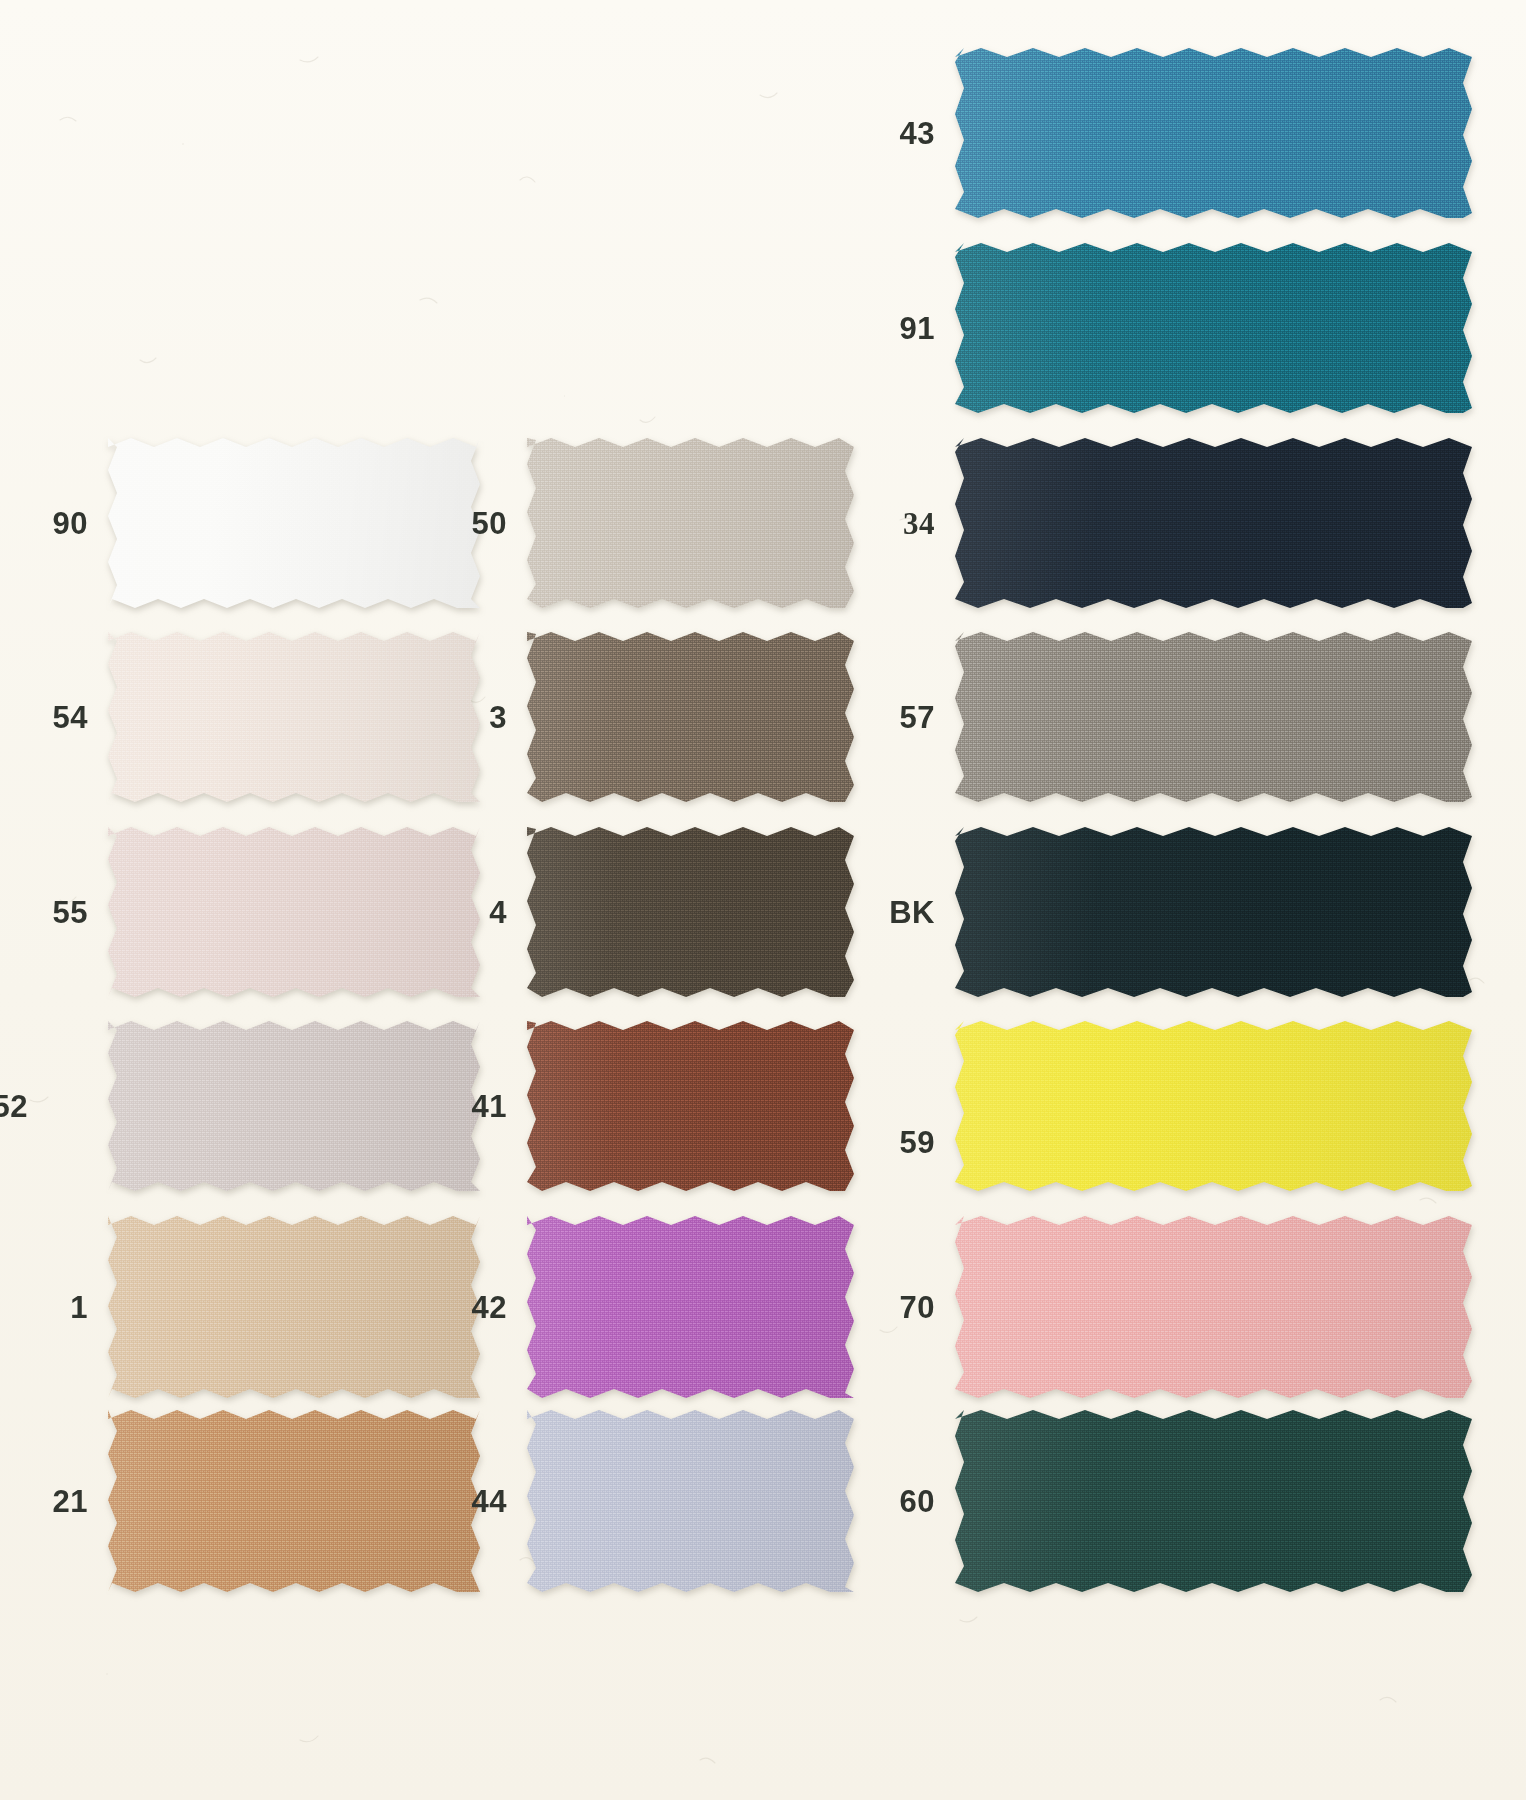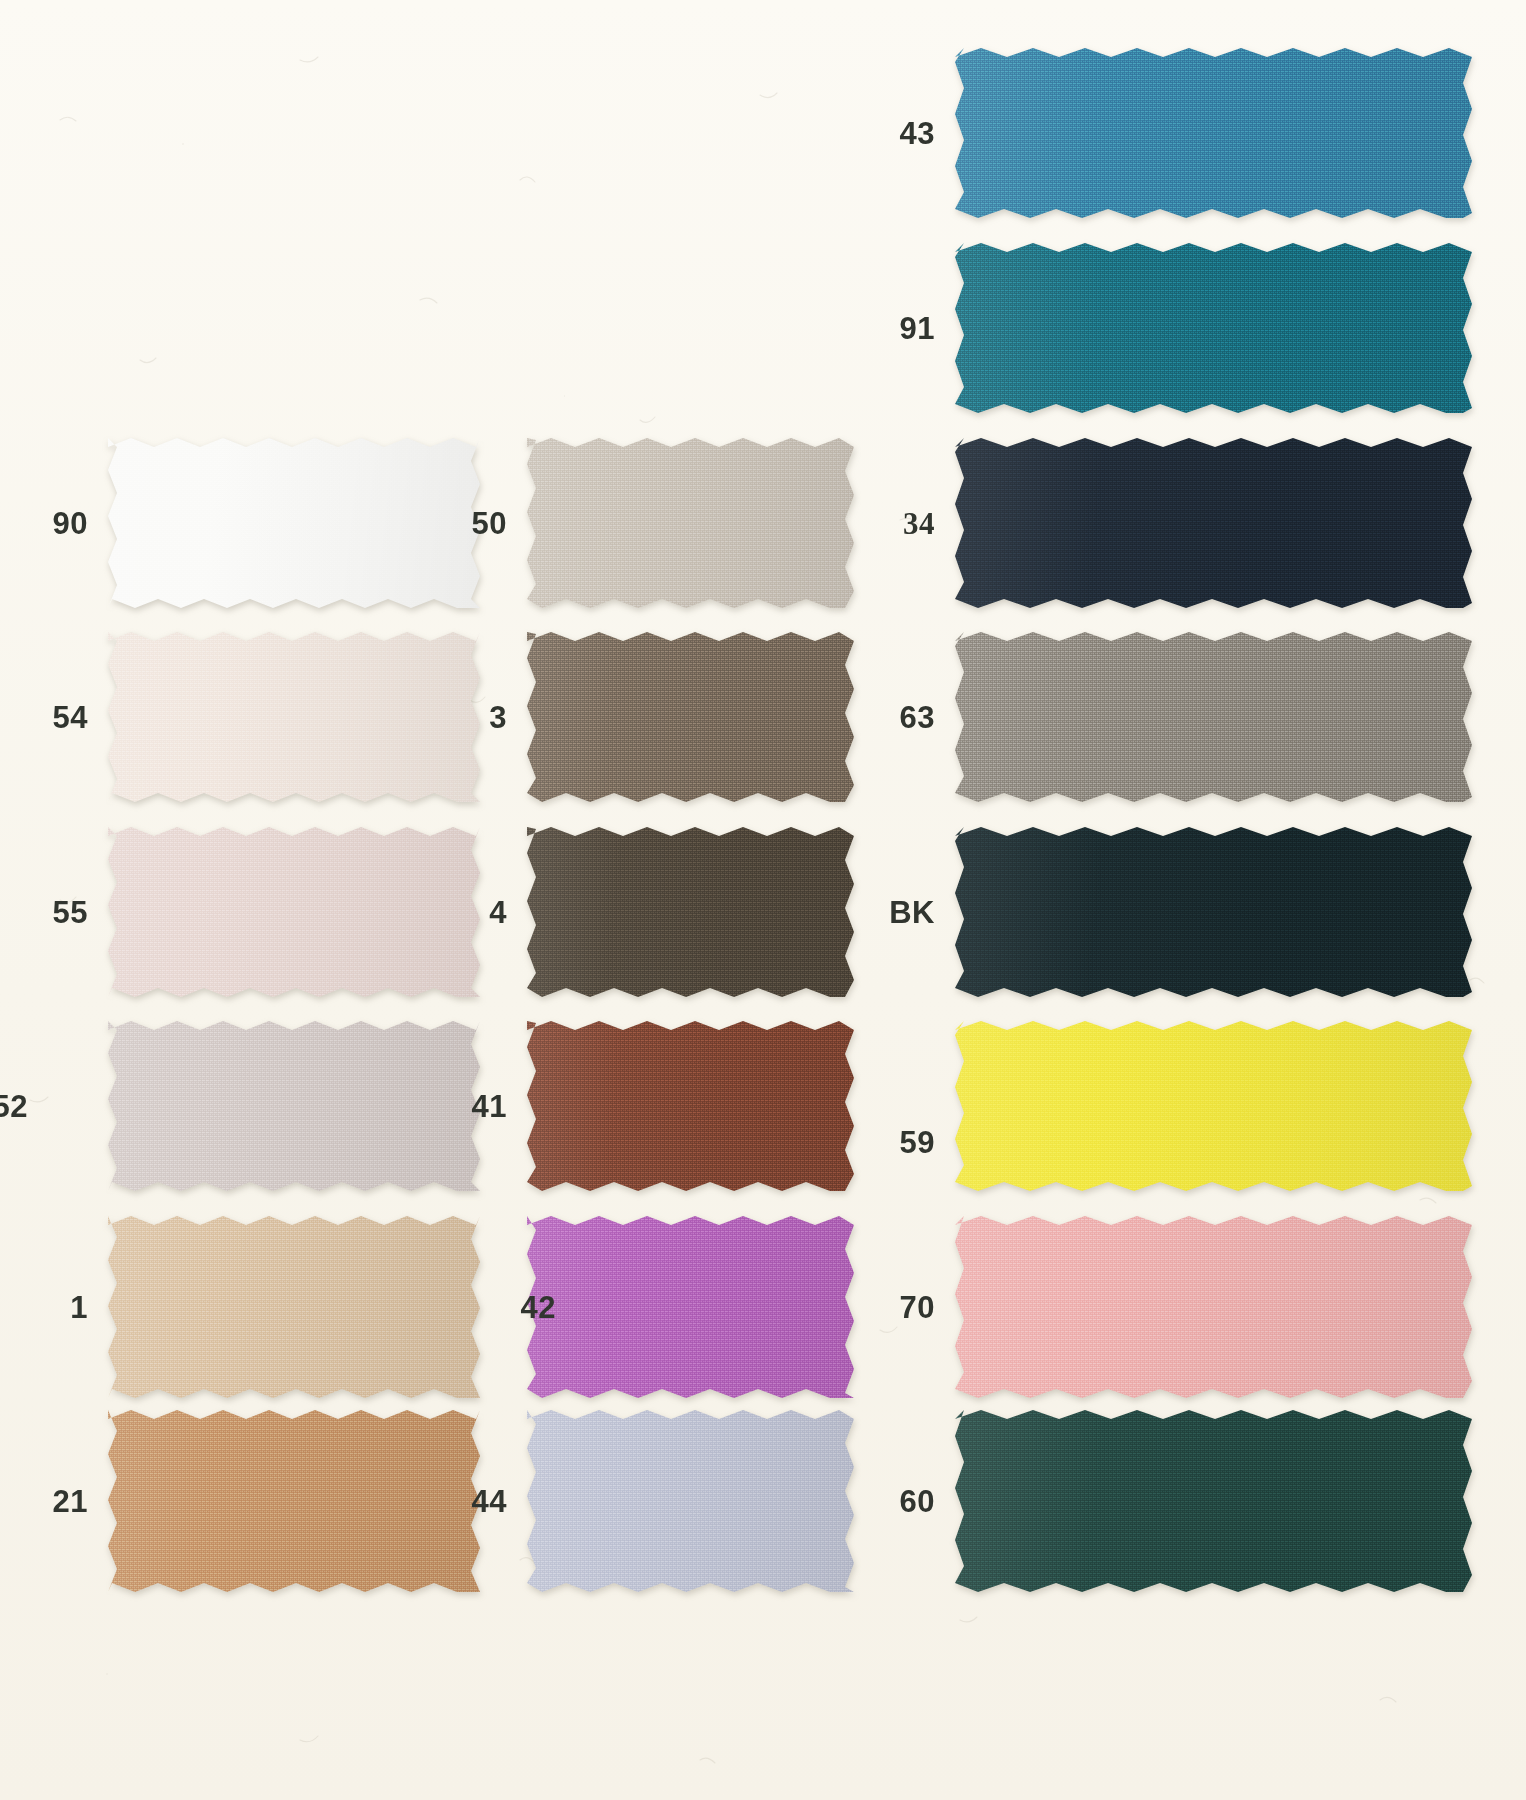--- a/index.html
+++ b/index.html
@@ -225,21 +225,21 @@
     </div>
     <div class="label" style="right: 1019px; top: 1106px;">41</div>
     <div class="swatch-wrap" style="left: 527px; top: 1216px; width: 327px; height: 182px;">
       <div class="swatch" style="clip-path: polygon(0px 9px, 24px 0px, 48px 9px, 72px 0px, 96px 9px, 120px 0px, 144px 9px, 168px 0px, 192px 9px, 216px 0px, 240px 9px, 264px 0px, 288px 9px, 312px 0px, 327px 9px, 318px 33px, 327px 57px, 318px 81px, 327px 105px, 318px 129px, 327px 153px, 318px 177px, 327px 182px, 303px 182px, 279px 173px, 255px 182px, 231px 173px, 207px 182px, 183px 173px, 159px 182px, 135px 173px, 111px 182px, 87px 173px, 63px 182px, 39px 173px, 15px 182px, 0px 173px, 9px 158px, 0px 134px, 9px 110px, 0px 86px, 9px 62px, 0px 38px, 9px 14px, 0px 0px);">
         <div class="base" style="background: rgb(180, 99, 187);"></div>
         <div class="weave"></div>
         <div class="weave2"></div>
         <div class="sheen"></div>
       </div>
     </div>
-    <div class="label" style="right: 970px; top: 1307px;">42</div>
+    <div class="label" style="right: 1019px; top: 1307px;">42</div>
     <div class="swatch-wrap" style="left: 527px; top: 1410px; width: 327px; height: 182px;">
       <div class="swatch" style="clip-path: polygon(0px 9px, 24px 0px, 48px 9px, 72px 0px, 96px 9px, 120px 0px, 144px 9px, 168px 0px, 192px 9px, 216px 0px, 240px 9px, 264px 0px, 288px 9px, 312px 0px, 327px 9px, 318px 33px, 327px 57px, 318px 81px, 327px 105px, 318px 129px, 327px 153px, 318px 177px, 327px 182px, 303px 182px, 279px 173px, 255px 182px, 231px 173px, 207px 182px, 183px 173px, 159px 182px, 135px 173px, 111px 182px, 87px 173px, 63px 182px, 39px 173px, 15px 182px, 0px 173px, 9px 158px, 0px 134px, 9px 110px, 0px 86px, 9px 62px, 0px 38px, 9px 14px, 0px 0px);">
         <div class="base" style="background: rgb(191, 195, 212);"></div>
         <div class="weave"></div>
         <div class="weave2"></div>
         <div class="sheen"></div>
       </div>
     </div>
     <div class="label" style="right: 1019px; top: 1501px;">44</div>
     <div class="swatch-wrap" style="left: 955px; top: 48px; width: 517px; height: 170px;">
@@ -270,21 +270,21 @@
     </div>
     <div class="label" style="right: 591px; top: 523px; font-family: Liberation Serif, serif;">34</div>
     <div class="swatch-wrap" style="left: 955px; top: 632px; width: 517px; height: 170px;">
       <div class="swatch" style="clip-path: polygon(0px 9px, 26px 0px, 52px 9px, 78px 0px, 104px 9px, 130px 0px, 156px 9px, 182px 0px, 208px 9px, 234px 0px, 260px 9px, 286px 0px, 312px 9px, 338px 0px, 364px 9px, 390px 0px, 416px 9px, 442px 0px, 468px 9px, 494px 0px, 517px 9px, 508px 35px, 517px 61px, 508px 87px, 517px 113px, 508px 139px, 517px 165px, 508px 170px, 491px 170px, 465px 161px, 439px 170px, 413px 161px, 387px 170px, 361px 161px, 335px 170px, 309px 161px, 283px 170px, 257px 161px, 231px 170px, 205px 161px, 179px 170px, 153px 161px, 127px 170px, 101px 161px, 75px 170px, 49px 161px, 23px 170px, 0px 161px, 9px 144px, 0px 118px, 9px 92px, 0px 66px, 9px 40px, 0px 14px, 9px 0px);">
         <div class="base" style="background: rgb(139, 133, 124);"></div>
         <div class="weave"></div>
         <div class="weave2"></div>
         <div class="sheen"></div>
       </div>
     </div>
-    <div class="label" style="right: 591px; top: 717px;">63</div>
+    <div class="label" style="right: 591px; top: 717px;">57</div>
     <div class="swatch-wrap" style="left: 955px; top: 827px; width: 517px; height: 170px;">
       <div class="swatch" style="clip-path: polygon(0px 9px, 26px 0px, 52px 9px, 78px 0px, 104px 9px, 130px 0px, 156px 9px, 182px 0px, 208px 9px, 234px 0px, 260px 9px, 286px 0px, 312px 9px, 338px 0px, 364px 9px, 390px 0px, 416px 9px, 442px 0px, 468px 9px, 494px 0px, 517px 9px, 508px 35px, 517px 61px, 508px 87px, 517px 113px, 508px 139px, 517px 165px, 508px 170px, 491px 170px, 465px 161px, 439px 170px, 413px 161px, 387px 170px, 361px 161px, 335px 170px, 309px 161px, 283px 170px, 257px 161px, 231px 170px, 205px 161px, 179px 170px, 153px 161px, 127px 170px, 101px 161px, 75px 170px, 49px 161px, 23px 170px, 0px 161px, 9px 144px, 0px 118px, 9px 92px, 0px 66px, 9px 40px, 0px 14px, 9px 0px);">
         <div class="base" style="background: rgb(22, 38, 42);"></div>
         <div class="weave"></div>
         <div class="weave2"></div>
         <div class="sheen"></div>
       </div>
     </div>
     <div class="label" style="right: 591px; top: 912px;">BK</div>
     <div class="swatch-wrap" style="left: 955px; top: 1021px; width: 517px; height: 170px;">

